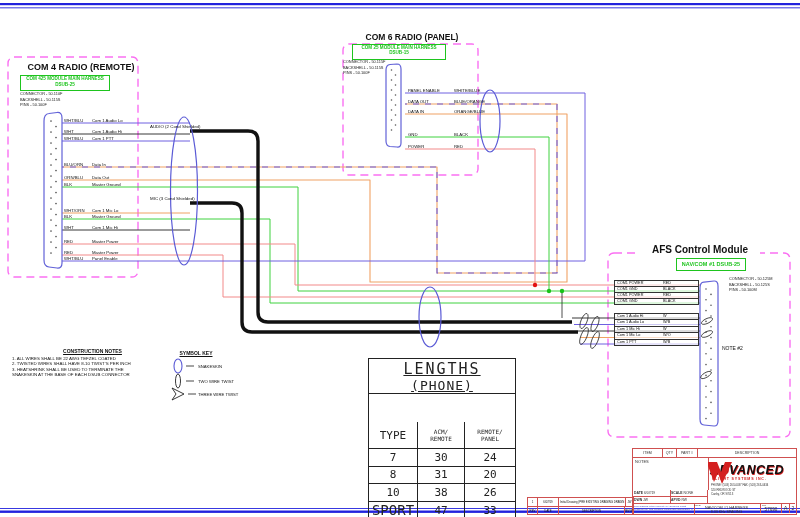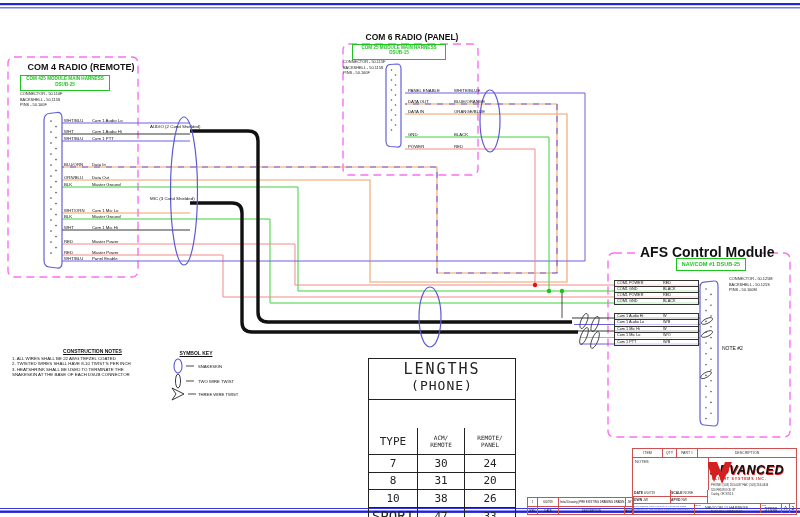--- a/index.html
+++ b/index.html
@@ -17,21 +17,21 @@
   .pl{position:absolute;font-size:4.3px;left:408px;width:95px;}
   .pl .ps{display:inline-block;width:46px;}
   .al{position:absolute;left:614px;width:83px;height:5.5px;border:0.5px solid #333;
       font-size:3.8px;line-height:5px;background:rgba(255,255,255,0.65);}
   .al .as{display:inline-block;width:46px;padding-left:2px;}
   .cable{position:absolute;font-size:4.4px;color:#111;}
   .noteline{font-size:4.4px;line-height:5.4px;white-space:nowrap;}
   .sk{position:absolute;left:198px;font-size:4.2px;}
   .lt{position:absolute;left:368px;top:358px;width:146px;border:1.5px solid #222;
       font-family:"DejaVu Sans Mono","Liberation Mono",monospace;color:#222;text-align:center;background:transparent;}
-  .lt .ttl{border-bottom:1.5px solid #222;padding:1px 0 6px;}
+  .lt .ttl{border-bottom:1.5px solid #222;padding:1px 0 0;text-decoration:underline;}
   .lt .t1{font-size:15px;letter-spacing:2px;}
   .lt .t2{font-size:13px;letter-spacing:1px;}
   .lt .hdr{display:flex;border-bottom:1.5px solid #222;height:26px;align-items:center;margin-top:28px;}
   .lt .row{display:flex;border-bottom:1.5px solid #222;height:16.6px;align-items:center;font-size:11px;}
   .lt .row:last-child{border-bottom:none;}
   .lt .c0{width:48px;border-right:1.5px solid #222;align-self:stretch;display:flex;align-items:center;justify-content:center;}
   .lt .c1{width:46px;border-right:1.5px solid #222;align-self:stretch;display:flex;align-items:center;justify-content:center;}
   .lt .c2{flex:1;display:flex;align-items:center;justify-content:center;align-self:stretch;}
   .lt .h0{font-size:11px;}
   .lt .h12{font-size:6px;line-height:1.2;}
@@ -187,21 +187,21 @@
     <div>BACKSHELL - 50.115S</div>
     <div>PINS - 50.100F</div>
   </div>
 
   <div class="pl" style="top:87.5px"><span class="ps">PANEL ENABLE</span><span>WHITE/BLUE</span></div>
   <div class="pl" style="top:98.5px"><span class="ps">DATA OUT</span><span>BLUE/ORANGE</span></div>
   <div class="pl" style="top:108.5px"><span class="ps">DATA IN</span><span>ORANGE/BLUE</span></div>
   <div class="pl" style="top:131.5px"><span class="ps">GND</span><span>BLACK</span></div>
   <div class="pl" style="top:143.5px"><span class="ps">POWER</span><span>RED</span></div>
 
-  <div class="t b ctr" style="left:640px;top:244px;width:120px;font-size:14px;background:#fff;">AFS Control Module</div>
+  <div class="t b ctr" style="left:640px;top:244px;width:120px;font-size:10px;background:#fff;">AFS Control Module</div>
   <div class="gbox" style="left:676px;top:258px;width:68px;height:11px;line-height:11px;font-size:5.5px;">NAV/COM #1 DSUB-25</div>
   <div class="cinfo" style="left:729px;top:276px;">
     <div>CONNECTOR - 50.125M</div>
     <div>BACKSHELL - 50.125S</div>
     <div>PINS - 50.100M</div>
   </div>
 
   <div class="al" style="top:279.5px"><span class="as">COM1 POWER</span><span>RED</span></div>
   <div class="al" style="top:285.5px"><span class="as">COM1 GND</span><span>BLACK</span></div>
   <div class="al" style="top:291.5px"><span class="as">COM1 POWER</span><span>RED</span></div>

